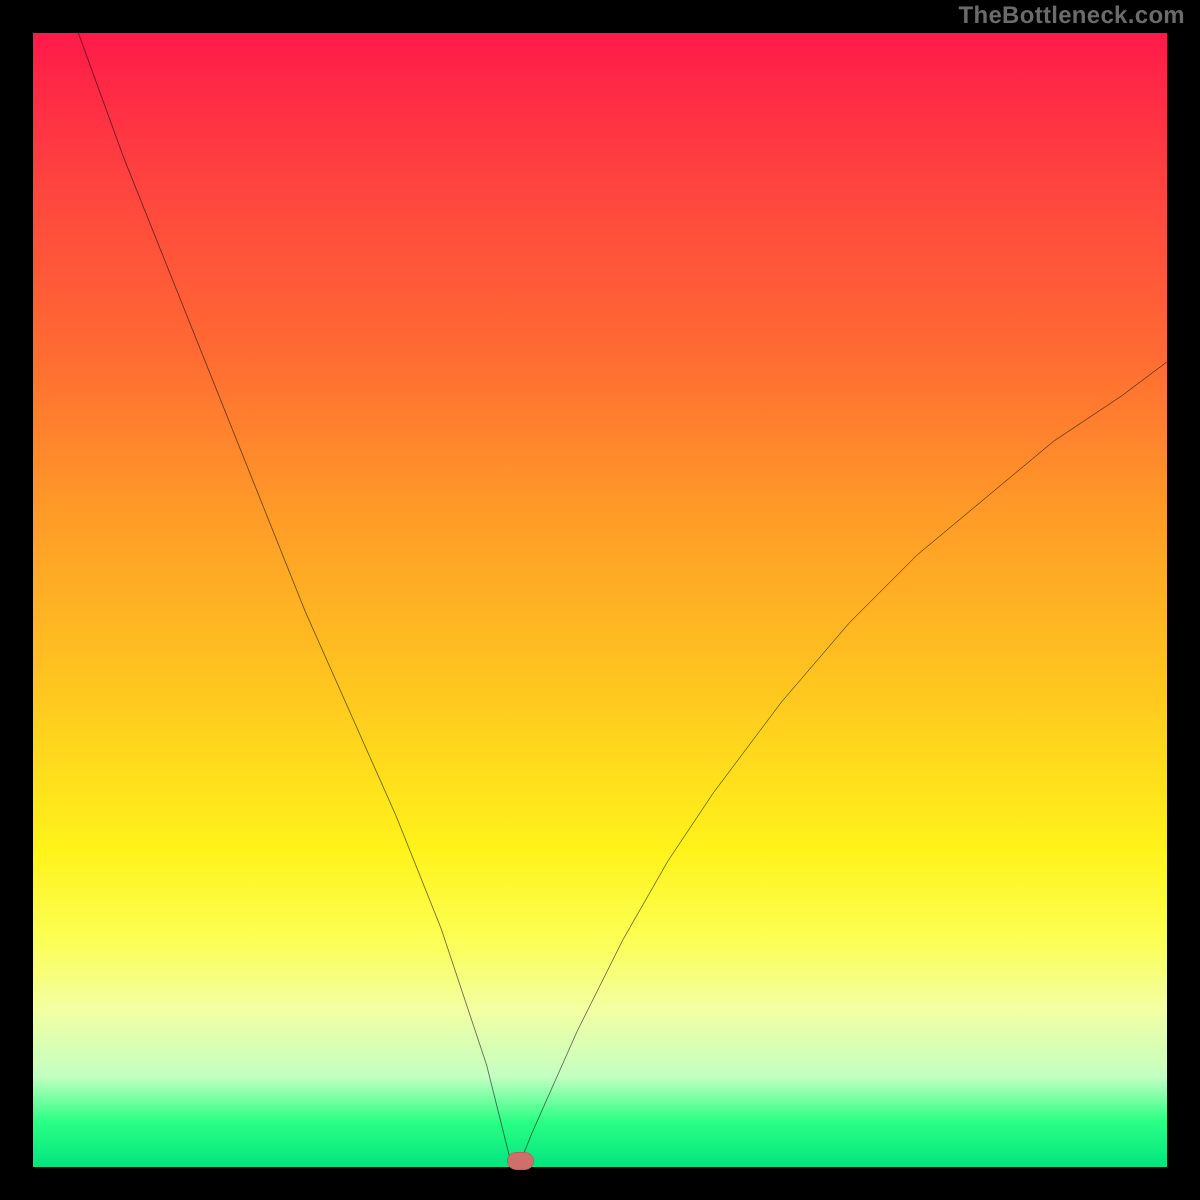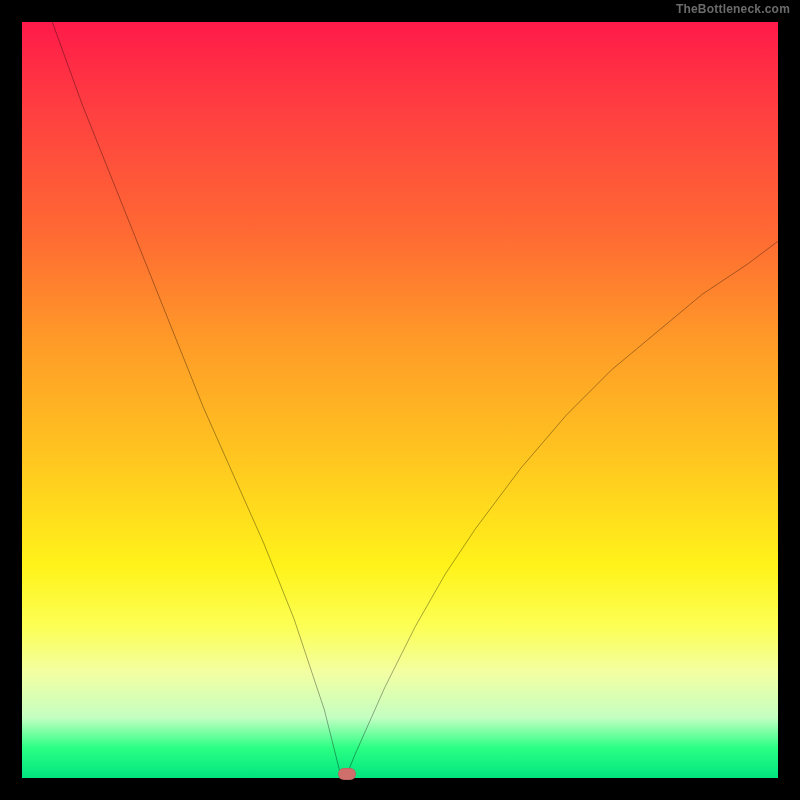--- a/index.html
+++ b/index.html
@@ -50,21 +50,21 @@
     height: 12px;
     background: #cf6f6b;
     border-radius: 6px;
     transform: translate(-50%, -50%);
     box-shadow: 0 0 0 0.5px rgba(0,0,0,0.15) inset;
   }
   .watermark {
     position: absolute;
     top: 2px;
     right: 10px;
-    font-size: 12px;
+    font-size: 16px;
     font-weight: 600;
     color: #6b6b6b;
     letter-spacing: 0.2px;
     user-select: none;
   }
 </style>
 </head>
 <body>
 
 <div class="frame">

